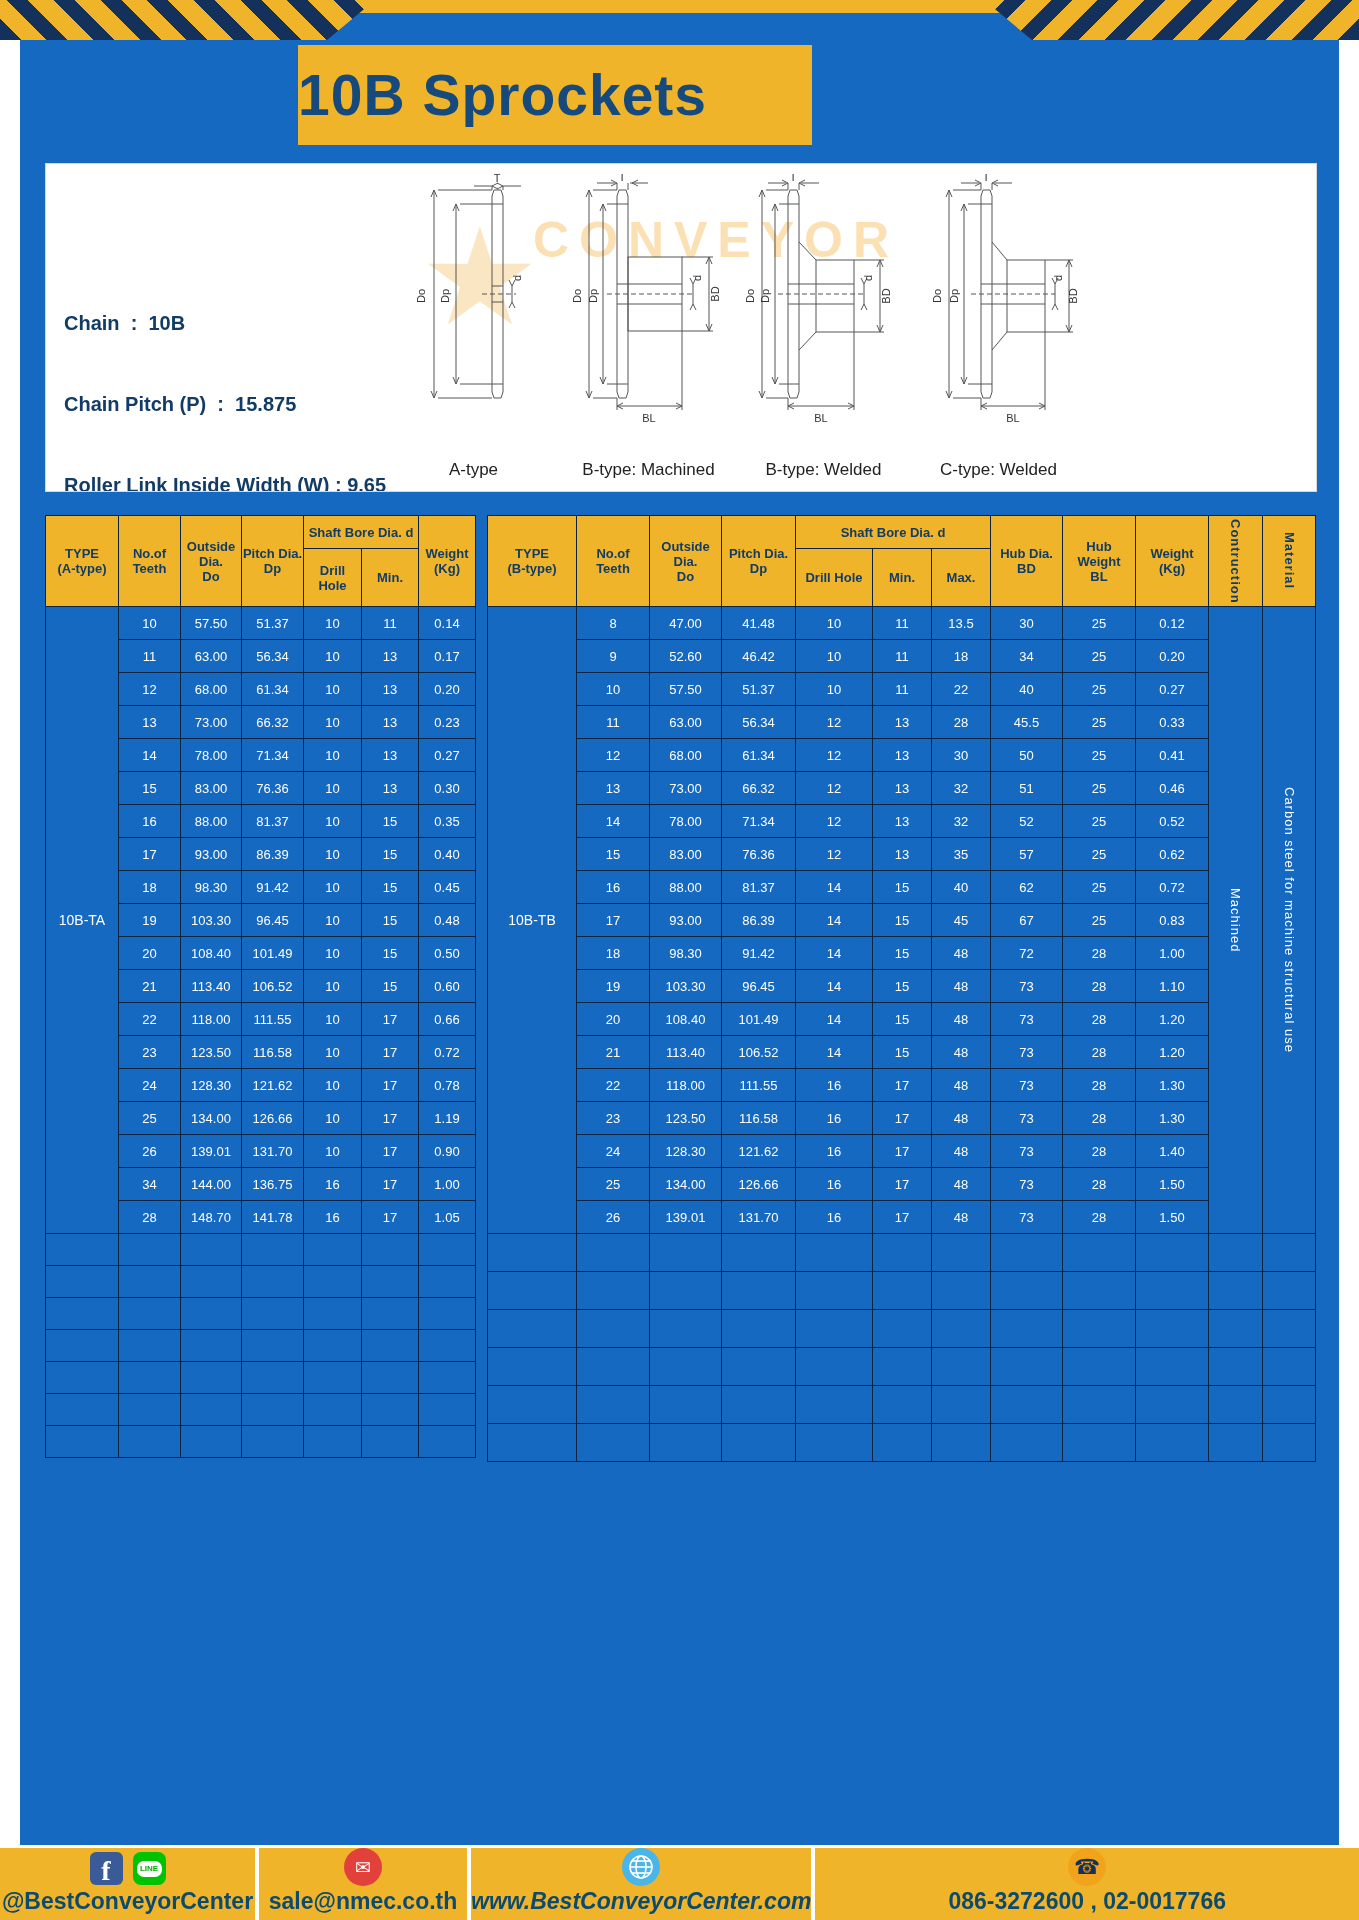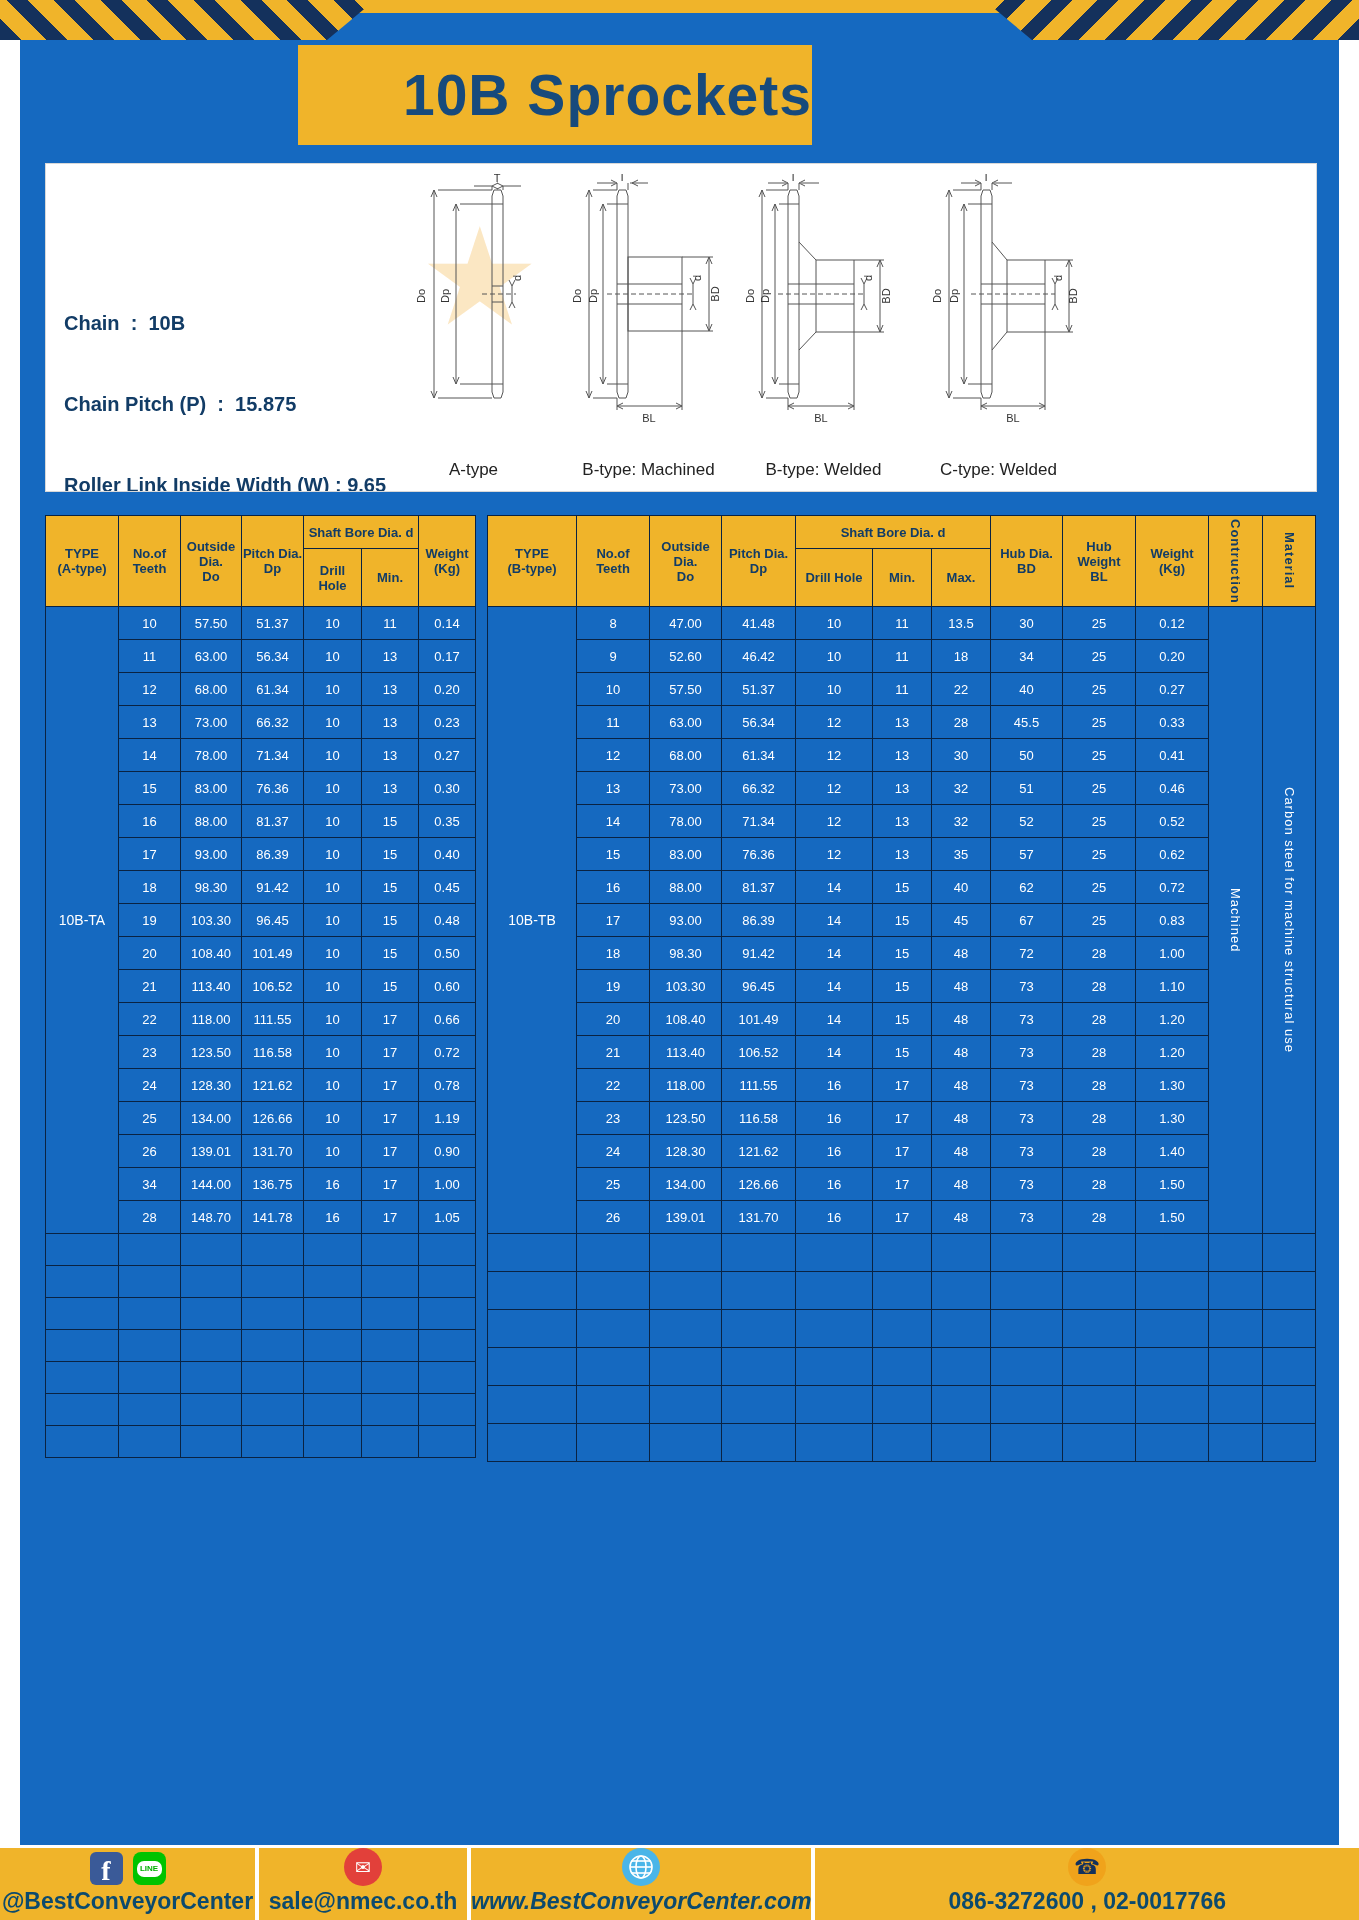--- a/index.html
+++ b/index.html
@@ -18,21 +18,21 @@
   .hazard{
     position:absolute;top:0;height:40px;width:375px;
     background:repeating-linear-gradient(45deg,#14315c 0 15px,#f0b42a 15px 33px);
   }
   .hazard-left{left:0;clip-path:polygon(0 0,100% 0,calc(100% - 48px) 100%,0 100%);}
   .hazard-right{right:0;background:repeating-linear-gradient(-45deg,#14315c 0 15px,#f0b42a 15px 33px);
     clip-path:polygon(0 0,100% 0,100% 100%,48px 100%);}
   
   .title-box{
     position:absolute;left:298px;top:45px;width:514px;height:100px;background:#f0b42a;
-    display:flex;align-items:center;justify-content:flex-end;
+    display:flex;align-items:center;justify-content:flex-start;
   }
   .title-box h1{
     margin:0;font-size:57px;font-weight:bold;color:#174a7c;letter-spacing:1px;
   }
   
   .spec-panel{
     position:absolute;left:45px;top:163px;width:1270px;height:327px;background:#ffffff;
     border:1px solid #d8d8d8;overflow:hidden;
   }
   .watermark{
@@ -122,20 +122,21 @@
   <div class="hazard hazard-left"></div>
   <div class="hazard hazard-right"></div>
 
   <div class="title-box">
     <h1>10B Sprockets</h1>
   </div>
 
   <div class="spec-panel">
     <div class="watermark">
       <div class="wm-star">★</div>
+      <div class="wm-l2">CONVEYOR</div>
     </div>
 
     <div class="specs">
       <div>Chain  :  10B</div>
       <div>Chain Pitch (P)  :  15.875</div>
       <div>Roller Link Inside Width (W) : 9.65</div>
       
       
     </div>
 

